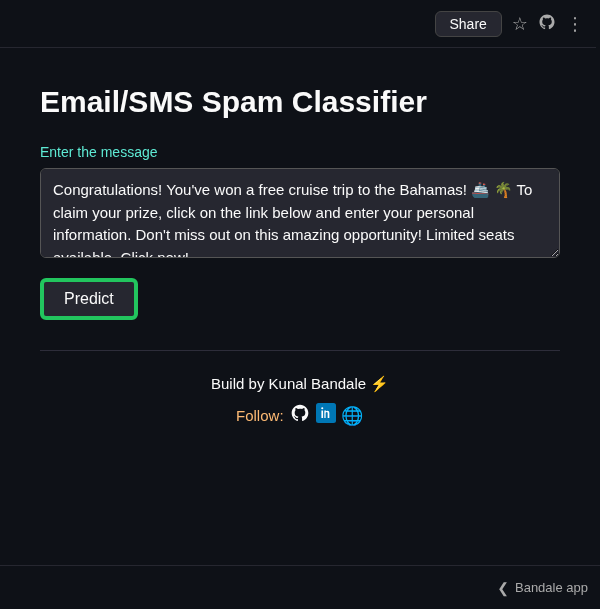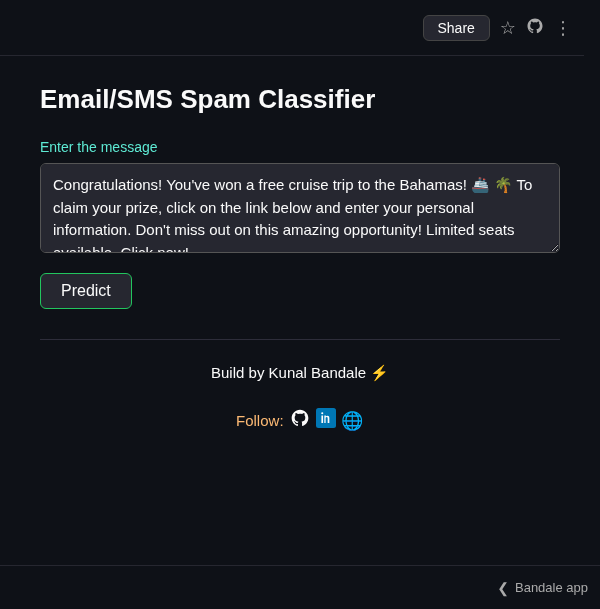--- a/index.html
+++ b/index.html
@@ -16,22 +16,22 @@
       font-family: "Source Sans Pro", "Segoe UI", Arial, sans-serif;
       overflow: hidden;
       position: relative;
     }
 
     
     .top-bar {
       position: absolute;
       top: 0;
       left: 0;
-      right: 16px;
-      height: 56px;
+      right: 4px;
+      height: 48px;
       background-color: #0e1117;
       border-bottom: 1px solid #262730;
       display: flex;
       align-items: center;
       justify-content: flex-end;
       padding: 0 12px;
       gap: 12px;
     }
 
     .top-bar-actions {
@@ -65,21 +65,21 @@
       position: absolute;
       top: 44px;
       left: 0;
       right: 0;
       bottom: 44px;
       padding: 40px 40px 30px 40px;
       overflow-y: auto;
     }
 
     .app-title {
-      font-size: 26px;
+      font-size: 30px;
       font-weight: 700;
       color: #fafafa;
       margin-bottom: 24px;
       line-height: 1.2;
     }
 
     .input-label {
       font-size: 14px;
       color: #5eead4;
       margin-bottom: 8px;
@@ -97,40 +97,40 @@
       padding: 10px 12px;
       resize: vertical;
       outline: none;
       font-family: inherit;
       line-height: 1.5;
     }
 
     .predict-btn {
       margin-top: 16px;
       background-color: #262730;
-      border: 1px solid #22c55e;
+      border: 4px solid #22c55e;
       color: #fafafa;
       padding: 8px 20px;
       border-radius: 6px;
       font-size: 16px;
       cursor: pointer;
       font-family: inherit;
     }
 
     .divider {
       border: none;
       border-top: 1px solid #2d2d3a;
       margin: 30px 0 24px 0;
     }
 
     .footer-text {
       text-align: center;
       font-size: 15px;
       color: #fafafa;
-      margin-bottom: 26px;
+      margin-bottom: 10px;
     }
 
     .follow-row {
       text-align: center;
       font-size: 15px;
       color: #fdba74;
       display: flex;
       align-items: center;
       justify-content: center;
       gap: 6px;

